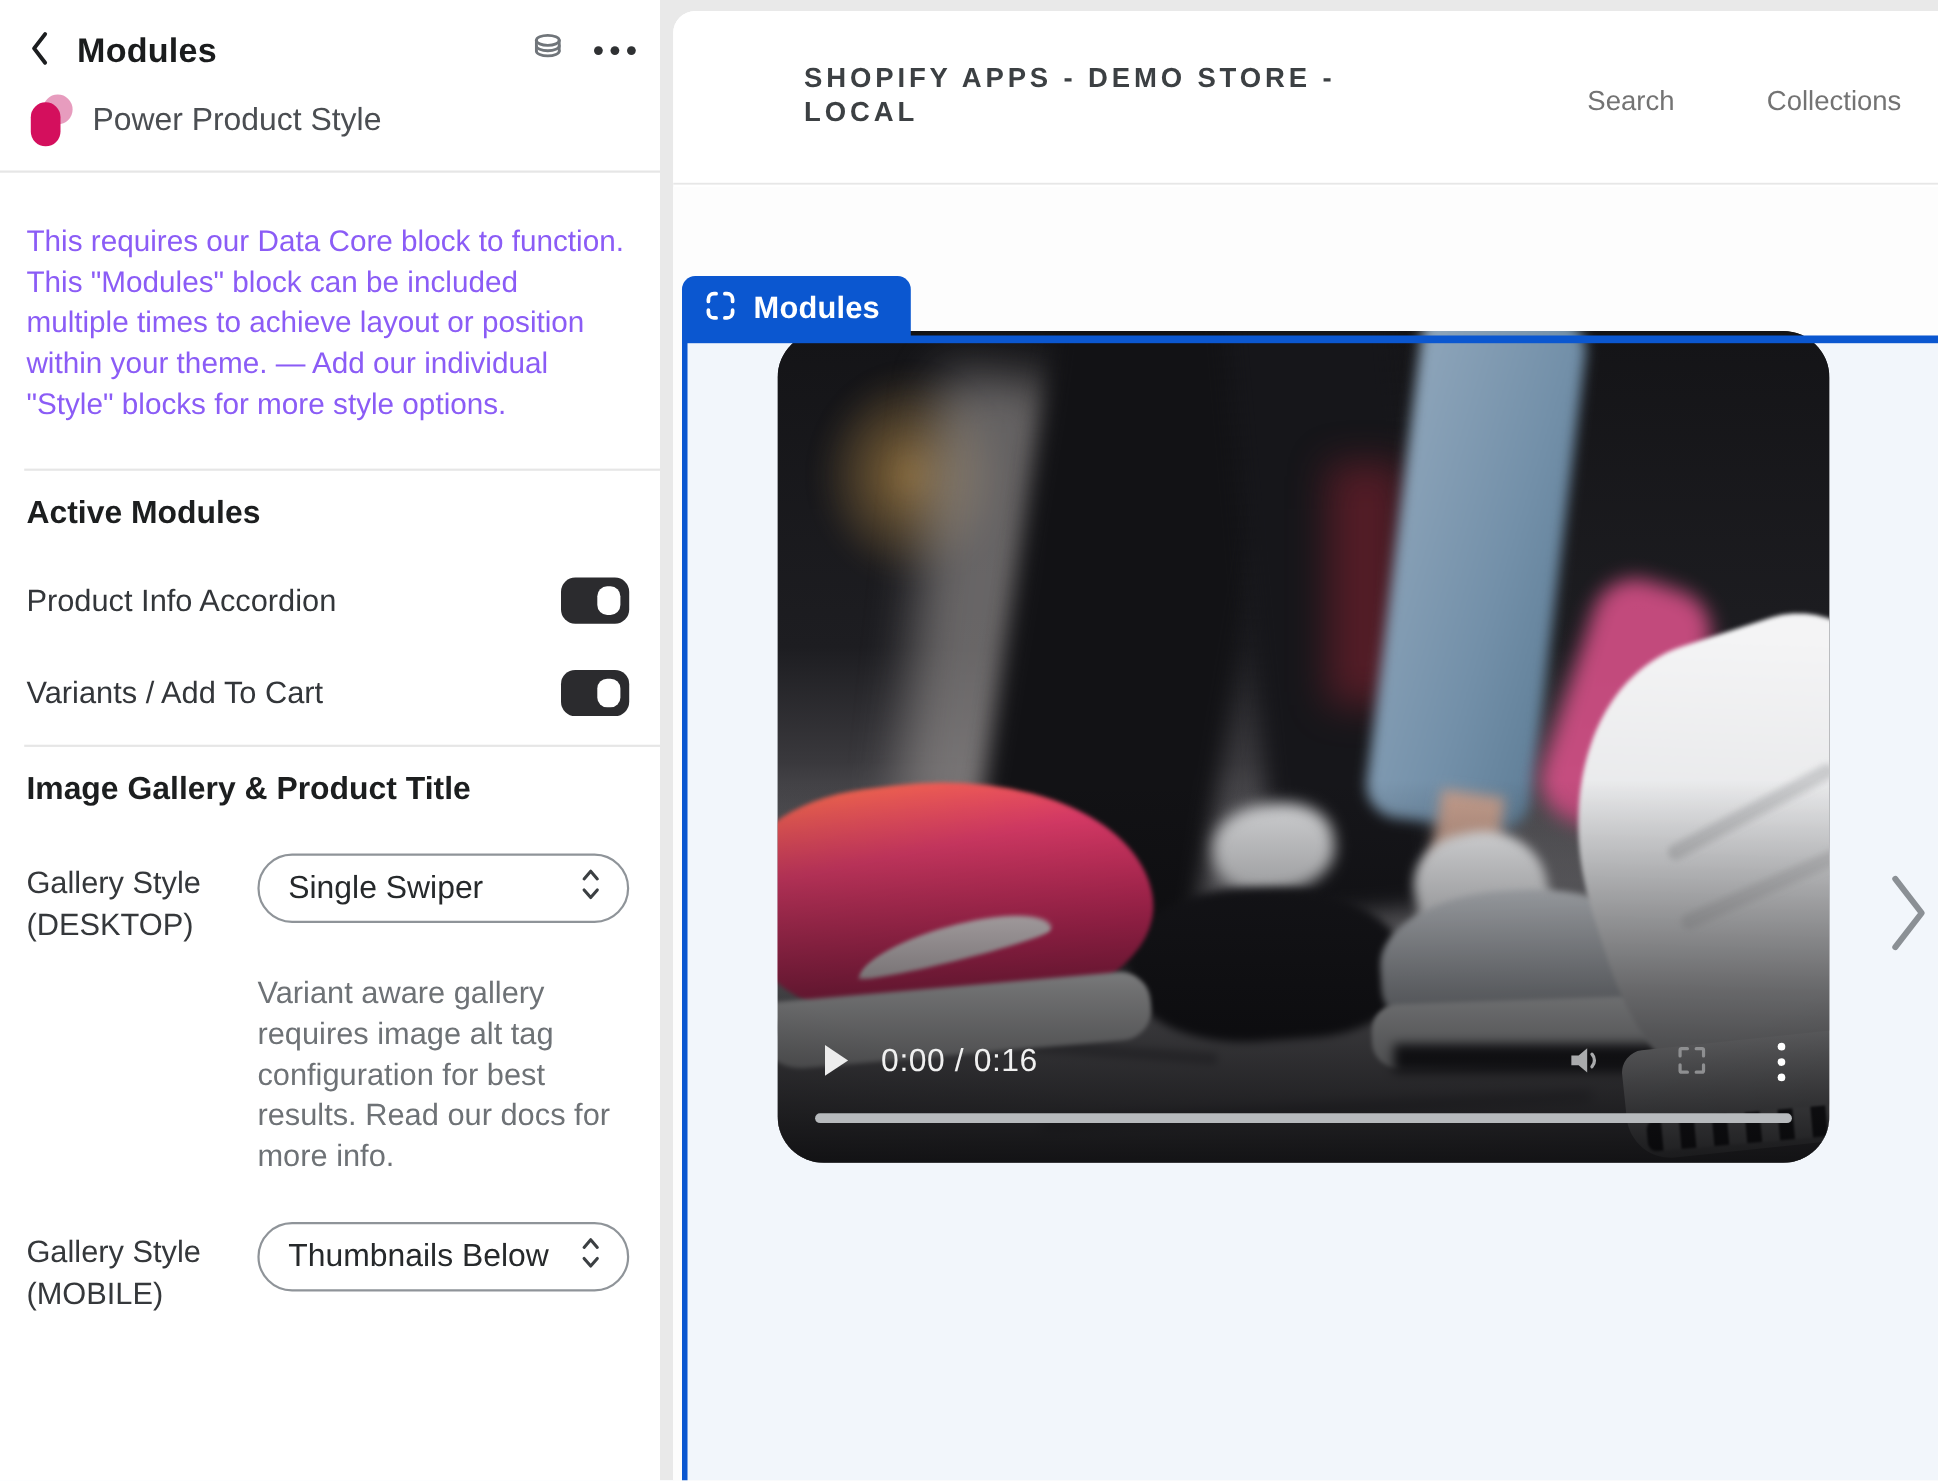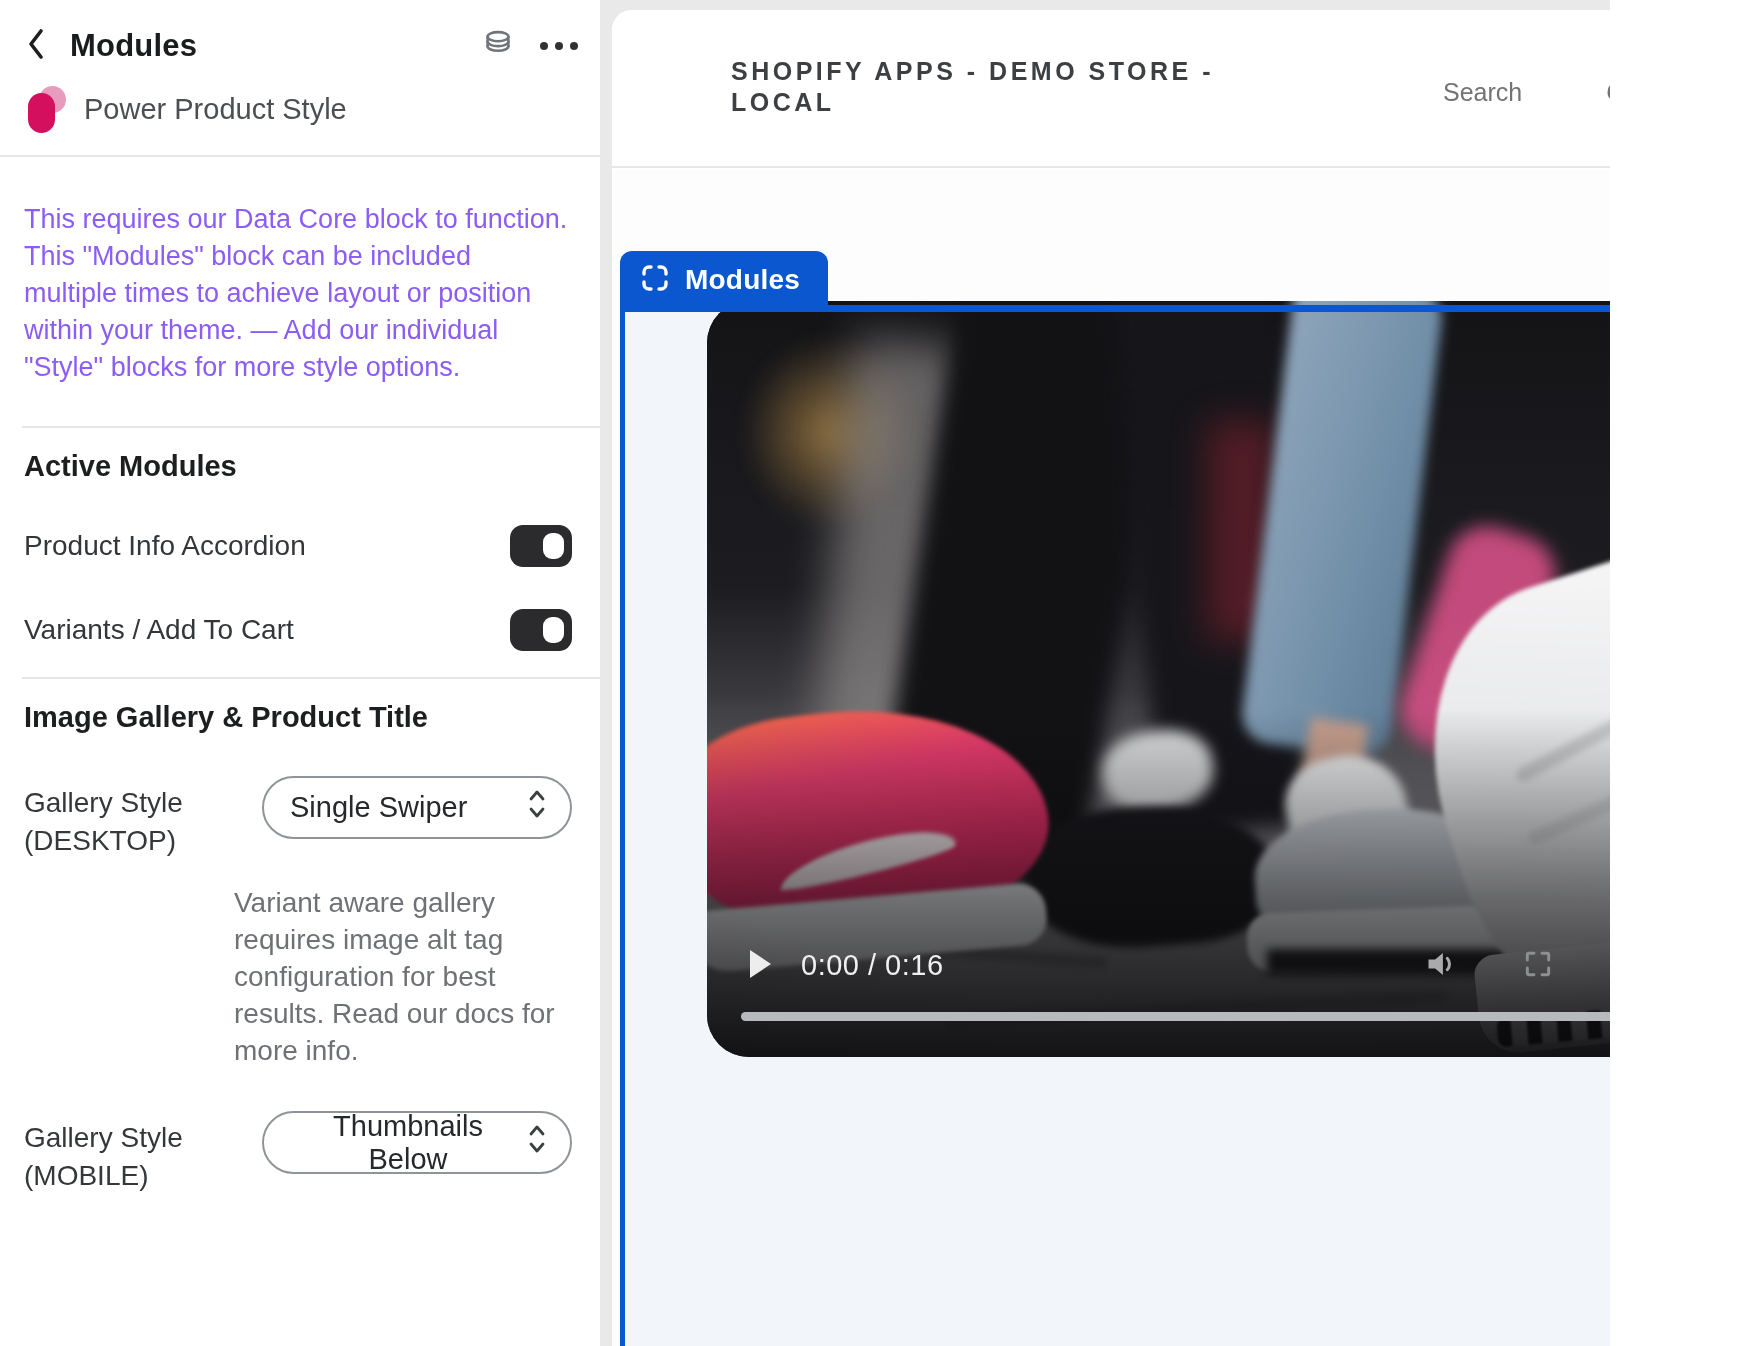--- a/index.html
+++ b/index.html
@@ -1,17 +1,17 @@
 <!DOCTYPE html>
 <html><head>
 <meta charset="utf-8">
 <style>
   html,body{margin:0;padding:0;background:#fff;}
   *{box-sizing:border-box;}
-  .stage{position:relative;width:1610px;height:1346px;overflow:hidden;
+  .stage{position:relative;width:1762px;height:1346px;overflow:hidden;
          font-family:"Liberation Sans",sans-serif;background:#fff;}
 
   
   .sidebar{position:absolute;left:0;top:0;width:600px;height:1346px;background:#fff;z-index:5;}
   .sb-header{display:flex;align-items:center;padding:26px 22px 0 24px;}
   .back-btn{background:none;border:0;padding:0;margin:0;cursor:pointer;display:flex;align-items:center;}
   .sb-title{margin:0 0 0 20px;font-size:31px;font-weight:700;color:#1a1c1d;letter-spacing:.2px;}
   .sb-head-icons{margin-left:auto;display:flex;align-items:center;gap:26px;}
   .icon-btn{background:none;border:0;padding:0;cursor:pointer;display:flex;align-items:center;}
   .kebab-h{display:flex;gap:7px;}
@@ -25,21 +25,21 @@
   .sb-app-name{font-size:29px;color:#4b4e52;}
   .hr-full{border:0;border-top:2px solid #e6e6e6;margin:0;}
   .hr-inset{border:0;border-top:2px solid #e6e6e6;margin:0 0 0 22px;}
   .sb-desc{margin:44px 32px 40px 24px;font-size:27px;line-height:37px;color:#8b5cf6;}
   .sb-h2{margin:22px 22px 0 24px;font-size:29px;font-weight:700;color:#1c1e1f;}
   .tog-row{display:flex;align-items:center;justify-content:space-between;margin:42px 28px 0 24px;}
   .tog-row .lbl{font-size:28px;color:#33363a;}
   .toggle{position:relative;width:62px;height:42px;border-radius:13px;background:#2b2b2e;
           border:0;cursor:pointer;flex:0 0 auto;}
   .toggle .knob{position:absolute;right:8px;top:8px;width:21px;height:26px;border-radius:9px;background:#fff;}
-  .field-row{display:flex;margin:42px 28px 0 24px;gap:28px;}
+  .field-row{display:flex;margin:42px 28px 0 24px;}
   .field-label{width:210px;flex:0 0 auto;font-size:28px;line-height:38px;color:#35383b;padding-top:8px;}
   .select{flex:1;height:63px;border:2px solid #8f9499;border-radius:32px;background:#fff;
           display:flex;align-items:center;justify-content:space-between;padding:0 22px 0 26px;
           font-size:29px;color:#26292b;cursor:pointer;font-family:inherit;}
   .help-text{margin:24px 28px 0 234px;font-size:28px;line-height:37px;color:#6e7276;}
   .sb-bottom-space{height:26px;}
 
   
   .preview{position:absolute;left:600px;top:0;width:1162px;height:1346px;background:#e9e9e9;}
   .frame{position:absolute;left:12px;top:10px;width:1180px;height:1360px;background:#fff;

